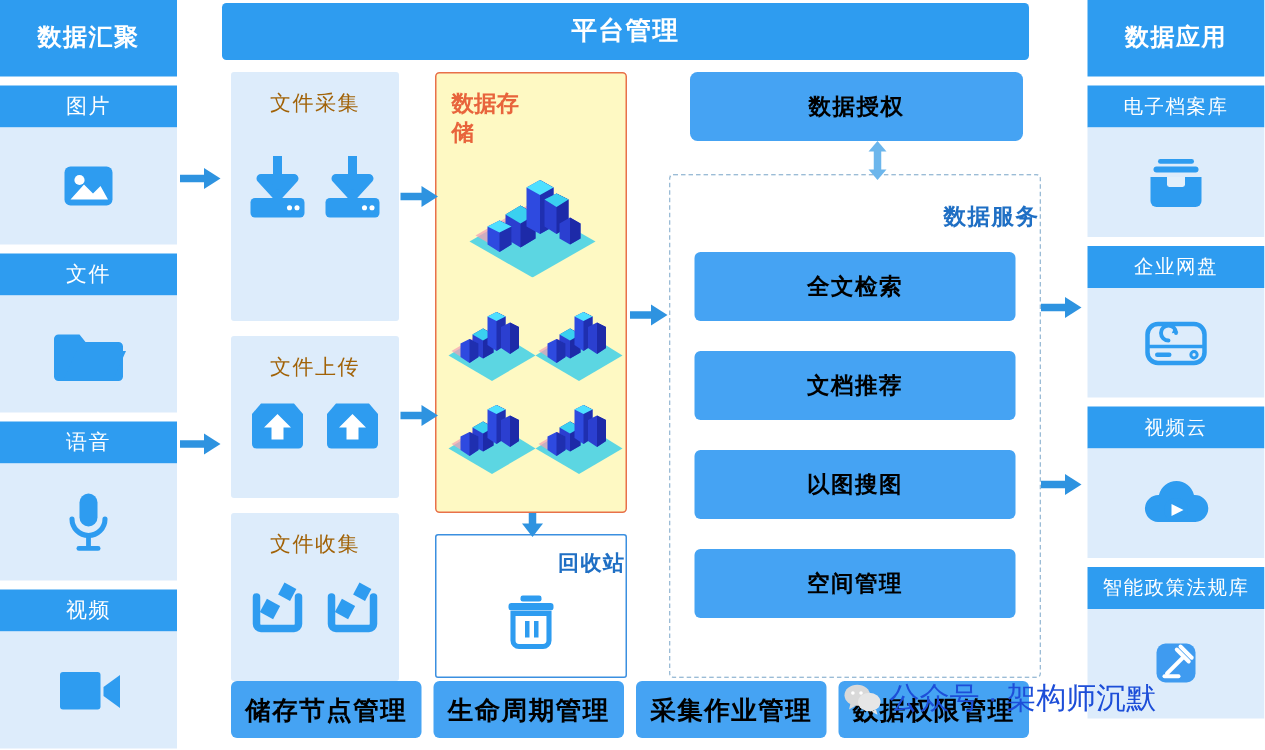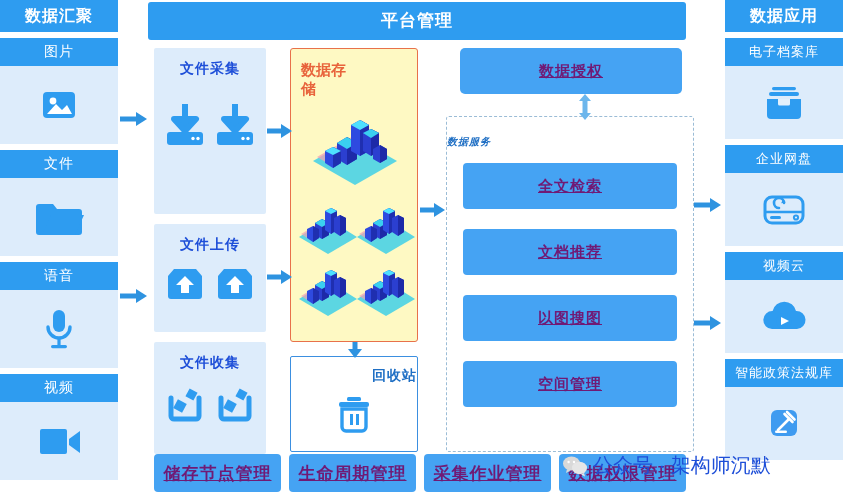--- a/index.html
+++ b/index.html
@@ -29,37 +29,36 @@
     line-height: 1.1;
   }
   .icon-wrap {
     display: flex;
     align-items: center;
     justify-content: center;
   }
   .blue-btn {
     background: #45a3f3;
     border-radius: 4px;
-    color: #701a75;
+    color: #000000;
     font-size: 14px;
     font-weight: 700;
     letter-spacing: 1px;
     display: flex;
     align-items: center;
     justify-content: center;
     text-align: center;
-    text-decoration: underline;
   }
 
   
   .side-col { position: absolute; top: 0; width: 118px; height: 500px; }
   #col-left  { left: 0; }
   #col-right { left: 725px; }
   .side-title {
-    height: 32px;
+    height: 51px;
     margin-bottom: 6px;
     font-size: 16px;
   }
   .side-block { margin-bottom: 6px; }
   .side-block .sb-head {
     height: 28px;
     font-size: 14px;
     font-weight: 400;
   }
   .side-block .sb-body {
@@ -79,23 +78,23 @@
     position: absolute; left: 0; top: 2px;
     width: 538px; height: 38px;
     border-radius: 3px;
     font-size: 17px;
   }
 
   
   #acq-col { position: absolute; left: 6px; top: 48px; width: 112px; }
   .acq-block { background: #ddecfb; border-radius: 2px; margin-bottom: 10px; }
   .acq-block .ab-title {
-    color: #1d4ed8;
+    color: #a16207;
     font-size: 14px;
-    font-weight: 700;
+    font-weight: 400;
     text-align: center;
     padding-top: 12px;
     letter-spacing: 1px;
   }
   .acq-block .ab-icons {
     display: flex;
     align-items: center;
     justify-content: space-around;
     padding: 10px 6px 14px 6px;
   }
@@ -147,26 +146,25 @@
   
   #service-box {
     position: absolute; left: 298px; top: 116px;
     width: 248px; height: 336px;
     border: 1.3px dashed #9bbcd6;
     border-radius: 3px;
     background: #ffffff;
   }
   #service-title {
     color: #1f6fc4;
-    font-size: 10px;
+    font-size: 15px;
     font-weight: 700;
-    text-align: left;
+    text-align: right;
     padding-top: 18px;
     letter-spacing: 1px;
-    font-style: italic;
   }
   #service-list { padding: 14px 16px 0 16px; }
   #service-list .blue-btn {
     height: 46px;
     margin-bottom: 20px;
     font-size: 15px;
   }
 
   
   #bottom-row {

